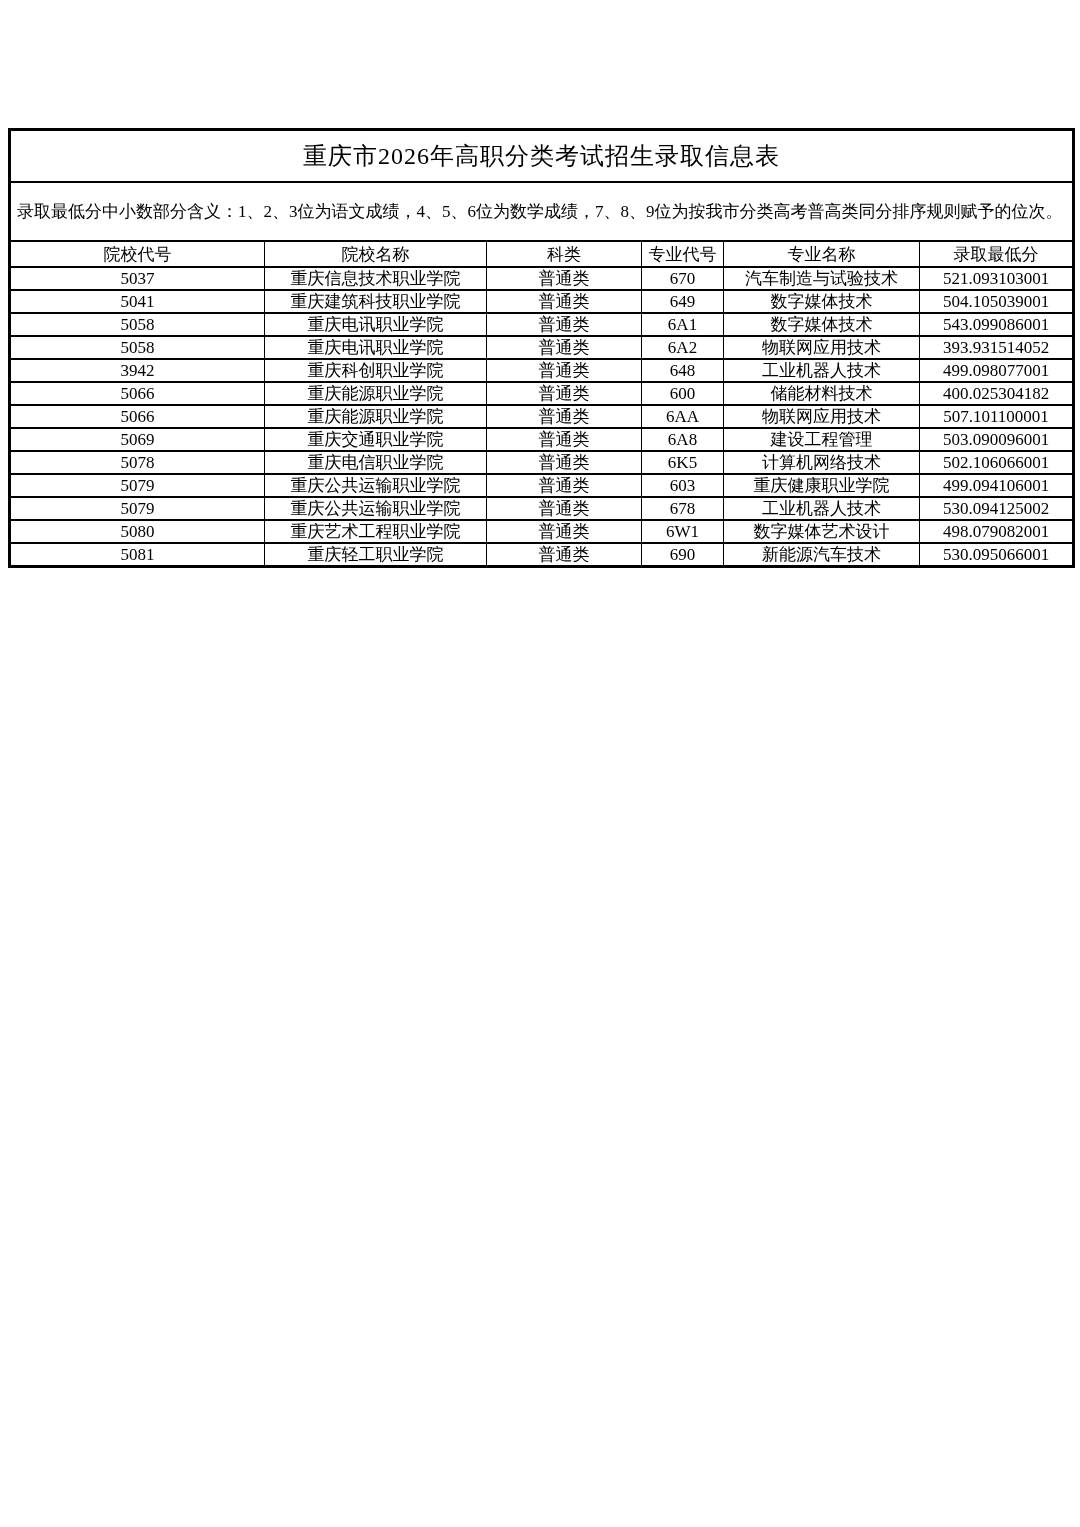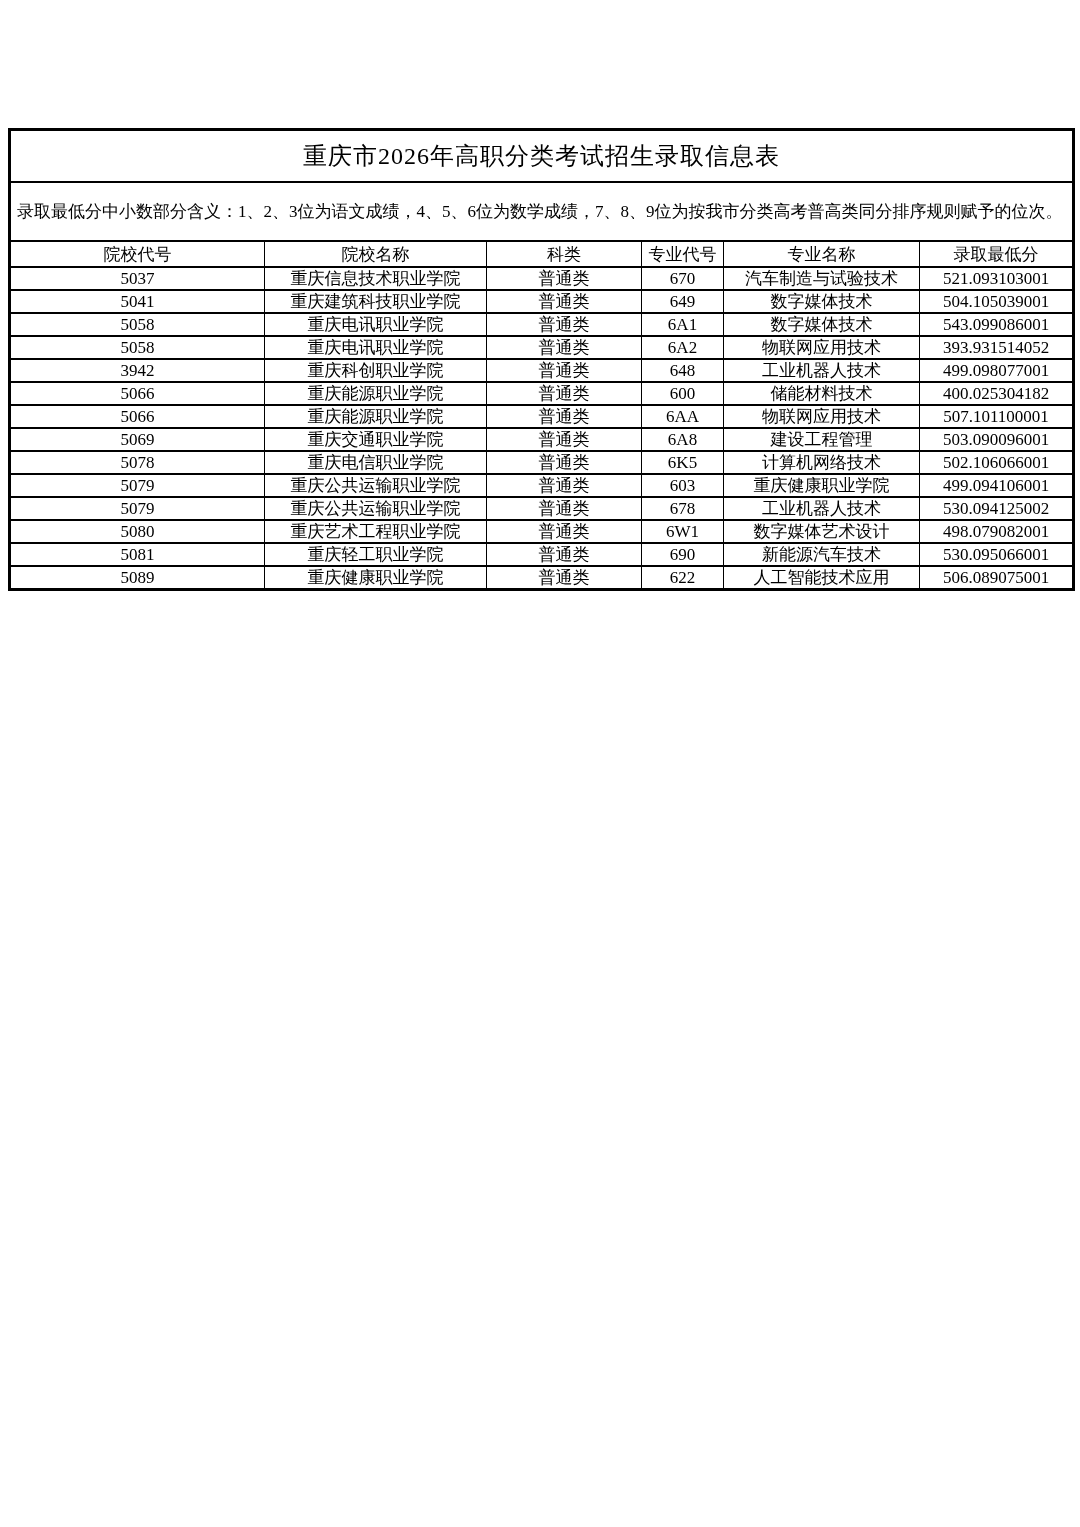--- a/index.html
+++ b/index.html
@@ -186,23 +186,15 @@
     <td>498.079082001</td>
   </tr>
         <tr class="data-row">
     <td>5081</td>
     <td colspan="2">重庆轻工职业学院</td>
     <td>普通类</td>
     <td>690</td>
     <td>新能源汽车技术</td>
     <td>530.095066001</td>
   </tr>
-        <tr class="data-row">
-    <td>5089</td>
-    <td colspan="2">重庆健康职业学院</td>
-    <td>普通类</td>
-    <td>622</td>
-    <td>人工智能技术应用</td>
-    <td>506.089075001</td>
-  </tr>
       </tbody>
   </table>
 </div>
 
 </body></html>

